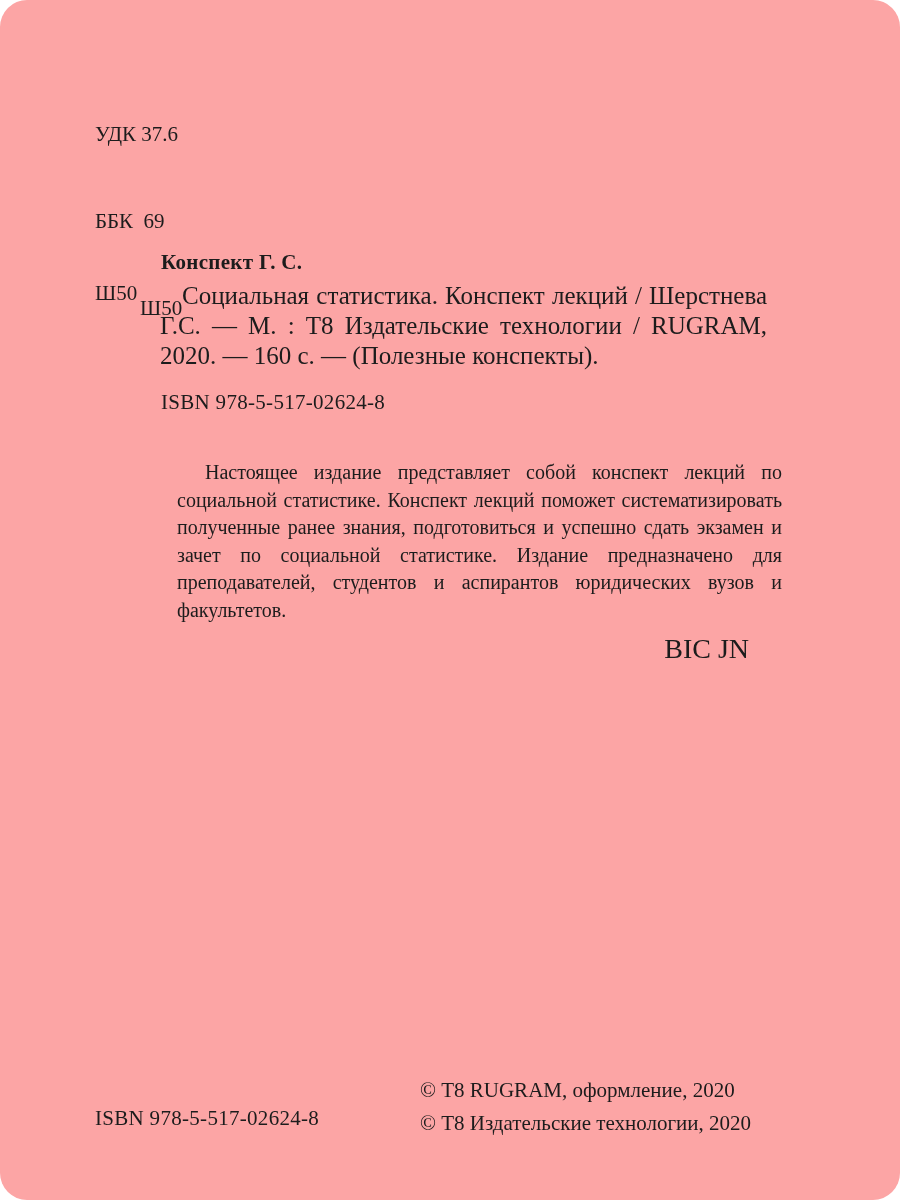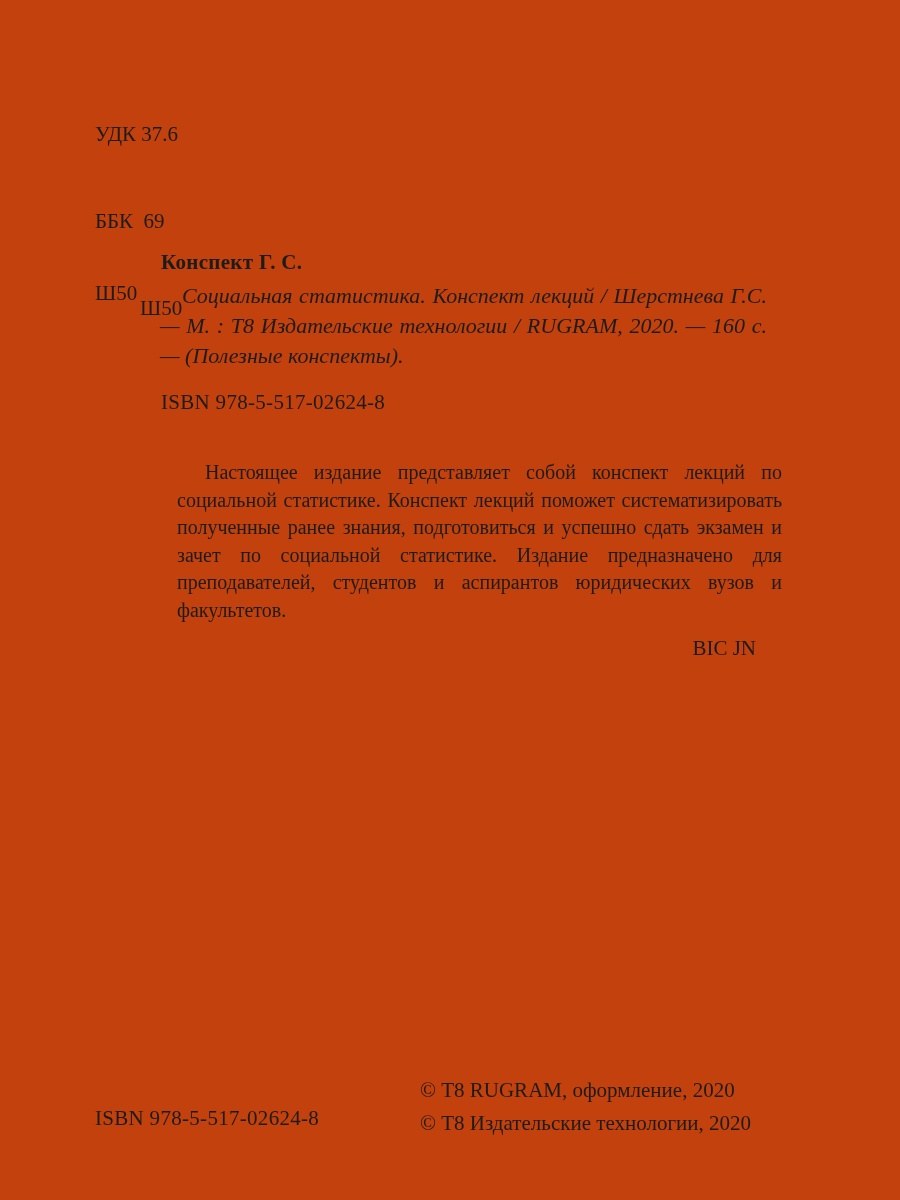--- a/index.html
+++ b/index.html
@@ -11,21 +11,22 @@
     width: 900px;
     height: 1200px;
     position: relative;
     font-family: "Liberation Serif", "DejaVu Serif", serif;
     color: #1c1c1c;
     overflow: hidden;
   }
   .page {
     position: absolute;
     inset: 0;
-    background: #c2410c;
+    background: #fca5a5;
+    border-radius: 27px;
   }
   
   .top-codes {
     position: absolute;
     left: 95px;
     top: 62px;
     font-size: 21px;
     line-height: 29px;
     white-space: pre;
   }
@@ -50,25 +51,24 @@
     width: 672px;
   }
   .bib-code {
     position: absolute;
     left: 0;
     top: 0;
     font-size: 21px;
   }
   .bib-text {
     margin: 0 0 16px 65px;
-    font-size: 22px;
+    font-size: 25px;
     line-height: 30px;
     text-align: justify;
     text-indent: 22px;
-    font-style: italic;
   }
   
   .isbn-mid {
     position: absolute;
     left: 161px;
     top: 390px;
     font-size: 21px;
     letter-spacing: 0.3px;
   }
   
@@ -80,24 +80,24 @@
     font-size: 20px;
     line-height: 27.5px;
     text-align: justify;
     text-indent: 28px;
     margin: 16px;
     word-spacing: 1px;
   }
   
   .class-codes {
     position: absolute;
-    right: 144px;
+    right: 151px;
     top: 633px;
     text-align: right;
-    font-size: 21px;
+    font-size: 28px;
     line-height: 31px;
   }
   
   .footer-isbn {
     position: absolute;
     left: 95px;
     top: 1106px;
     font-size: 21px;
     letter-spacing: 0.3px;
   }

